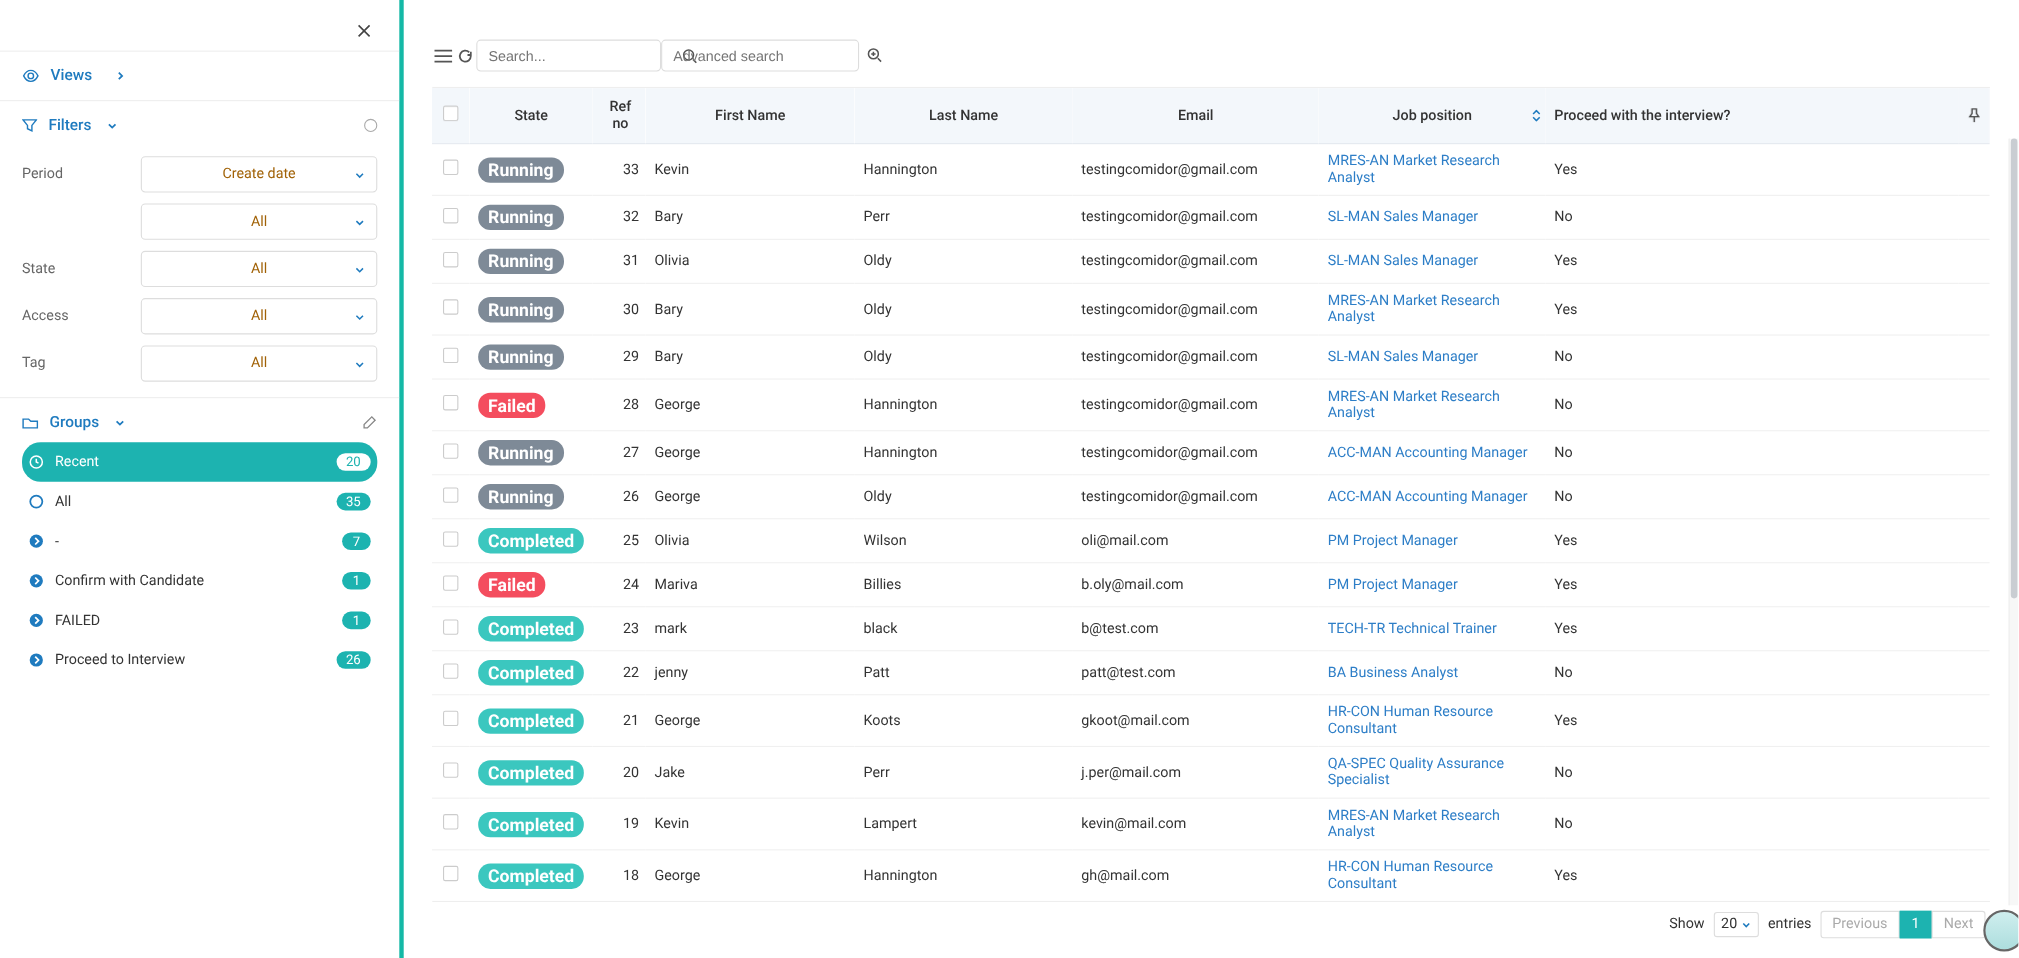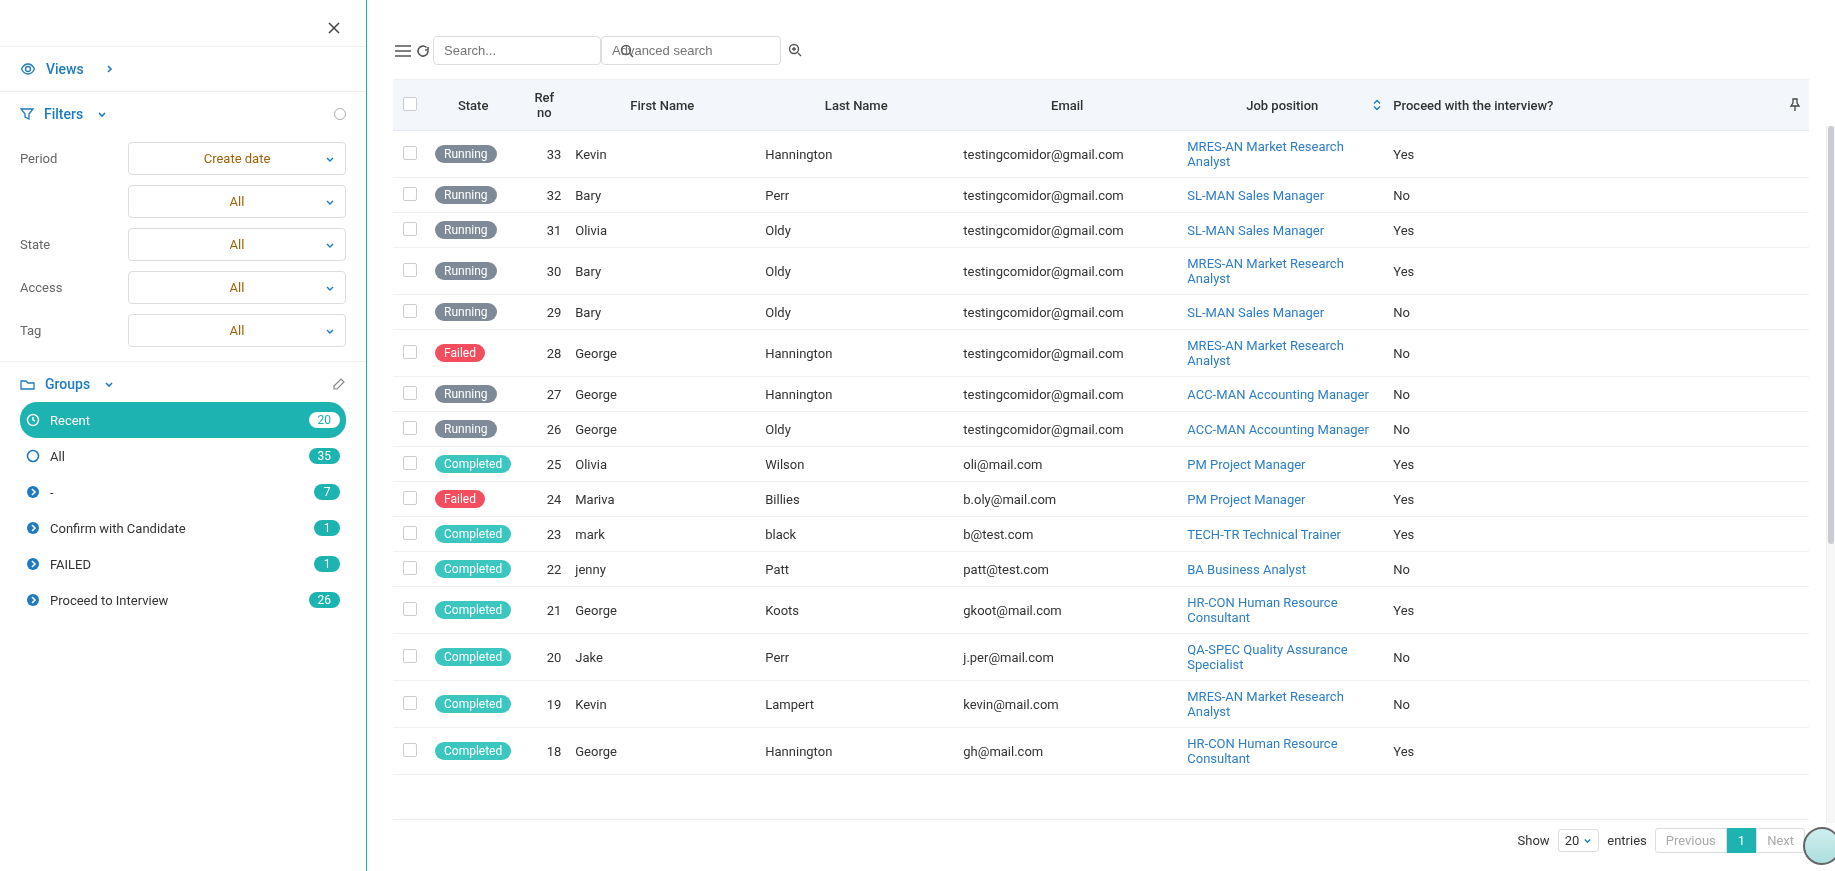--- a/index.html
+++ b/index.html
@@ -1,18 +1,18 @@
 <!DOCTYPE html>
 <html><head>
 <meta charset="utf-8">
 <style>
 * { box-sizing: border-box; margin: 0; padding: 0; }
 body { font-family: -apple-system, BlinkMacSystemFont, "Segoe UI", Roboto, sans-serif; font-size: 13px; color: #333; background: #fff; }
 .layout { display: flex; height: 871px; width: 1835px; overflow: hidden; }
-.sidebar { width: 367px; border-right: 1px solid #14b8a6; display: flex; flex-direction: column; padding-bottom: 10px; overflow-y: auto; }
+.sidebar { width: 367px; border-right: 4px solid #14b8a6; display: flex; flex-direction: column; padding-bottom: 10px; overflow-y: auto; }
 .close-row { display: flex; justify-content: flex-end; padding: 18px 22px 8px; }
 .close-row svg { width: 12px; height: 12px; stroke: #444; cursor: pointer; }
 .section { border-top: 1px solid #eee; padding: 14px 20px; }
 .section-hdr { display: flex; align-items: center; gap: 10px; color: #1f7bbf; font-weight: 500; font-size: 14px; cursor: pointer; }
 .section-hdr .chev { margin-left: 4px; }
 .section-hdr.views .chev { margin-left: 10px; transform: rotate(-90deg); }
 .filters-row { display:flex; align-items:center; justify-content:space-between;}
 .filters-row .radio { width: 12px; height: 12px; border: 1.5px solid #aaa; border-radius: 50%; }
 .filter-grid { display: grid; grid-template-columns: 100px 1fr; gap: 10px 8px; margin-top: 20px; align-items: center; }
 .filter-label { color: #666; font-size: 13px; }
@@ -45,21 +45,21 @@
 thead th.ref { width: 48px; text-align: center; padding-right: 6px; }
 thead th.fn { width: 190px; text-align:center; }
 thead th.ln { width: 198px; text-align:center;}
 thead th.em { width: 224px; text-align:center;}
 thead th.jp { width: 206px; text-align:center; position:relative;}
 thead th.jp .sort { position:absolute; right:4px; top:50%; transform:translateY(-50%); display:flex; flex-direction:column; gap:1px;}
 thead th.pin { width: 26px; text-align:center; }
 tbody td { padding: 8px 8px; border-bottom: 1px solid #f0f0f0; font-size: 13px; vertical-align: middle; }
 tbody td.chk { text-align:center; }
 tbody td.ref { text-align: right; padding-right: 6px; }
-.badge { display:inline-block; padding: 2px 9px; border-radius: 11px; font-size: 12px; color: #fff; font-weight: 400; }
+.badge { display:inline-block; padding: 2px 9px; border-radius: 11px; font-size: 16px; color: #fff; font-weight: 700; }
 .badge-running { background: #7e8a97; }
 .badge-failed { background: #f44d5e; }
 .badge-completed { background: #3bc7bf; }
 .link { color: #2d7ec7; cursor: pointer; }
 .checkbox { width: 14px; height: 14px; border: 1px solid #ccc; border-radius: 2px; display:inline-block; background:#fff;}
 .footer { display: flex; align-items: center; justify-content: flex-end; gap: 8px; padding: 8px 4px; border-top: 1px solid #eee; font-size: 13px; }
 .footer .select-small { border:1px solid #ddd; border-radius:3px; padding:3px 6px; display:inline-flex; align-items:center; gap:4px; }
 .pager { display:flex; align-items:flex-start; }
 .pager .pg { border:1px solid #ddd; padding:4px 10px; cursor:pointer; color:#aaa; }
 .pager .pg.active { background:#1db3b0; color:#fff; border-color:#1db3b0; }

